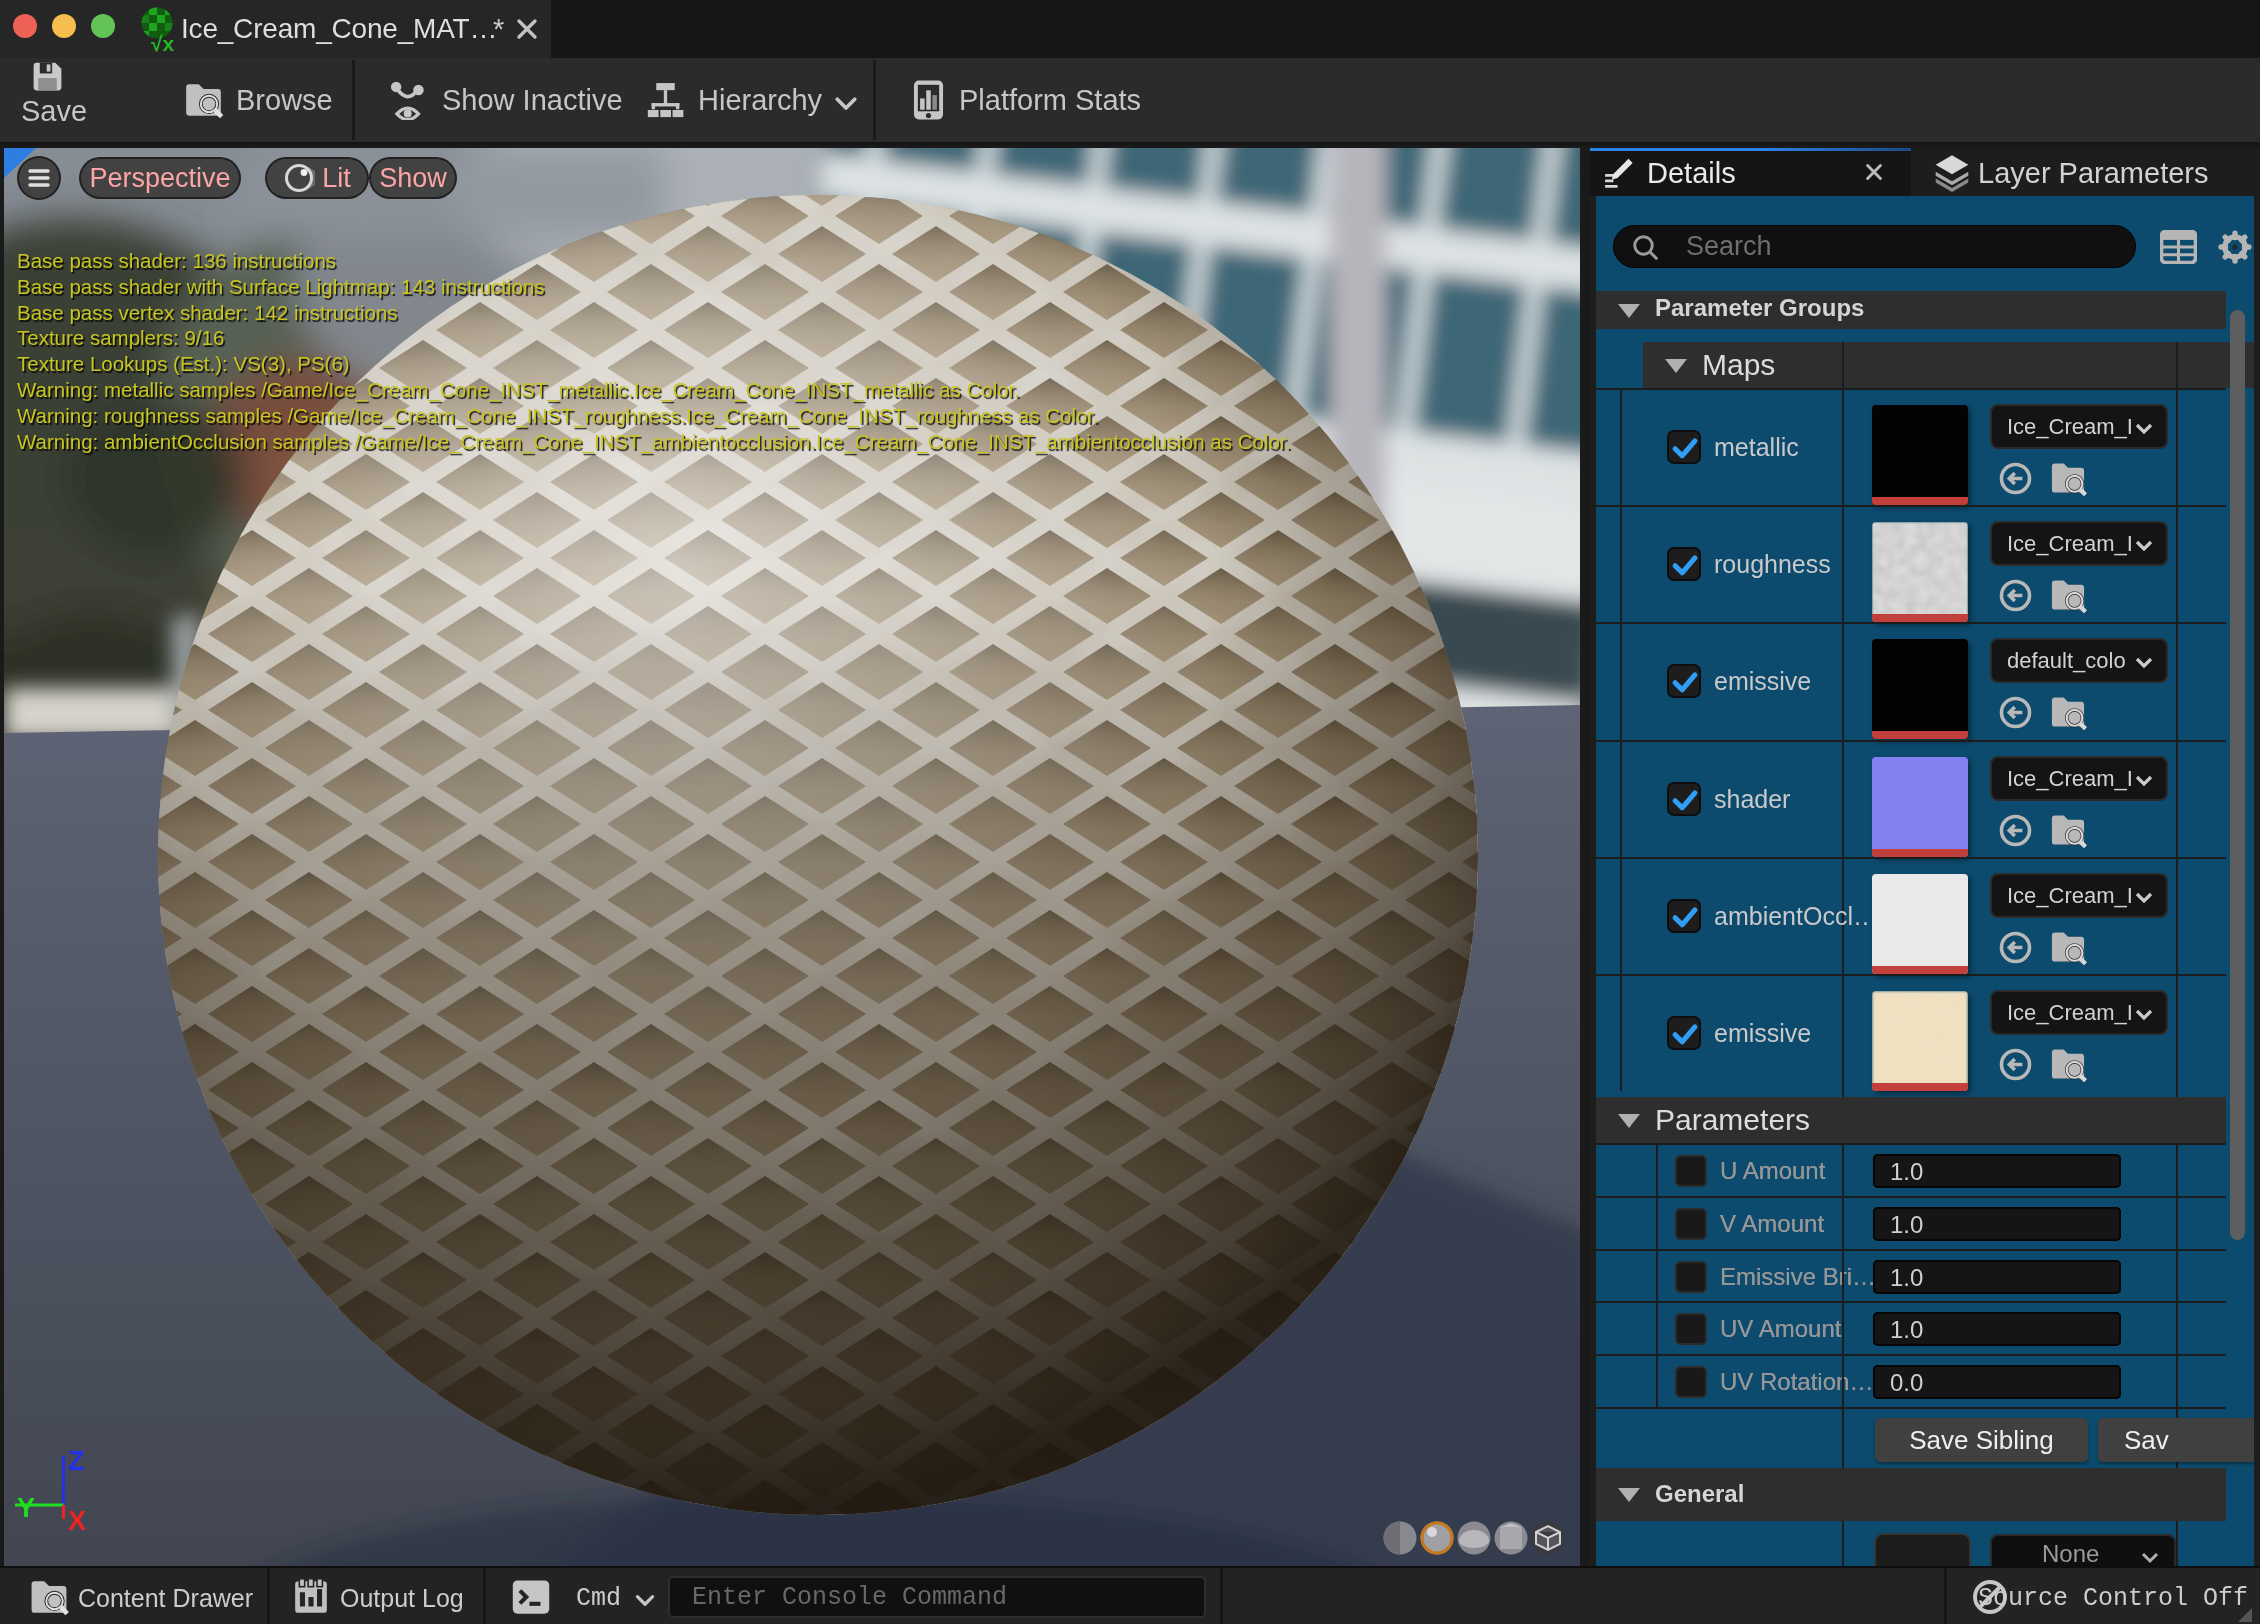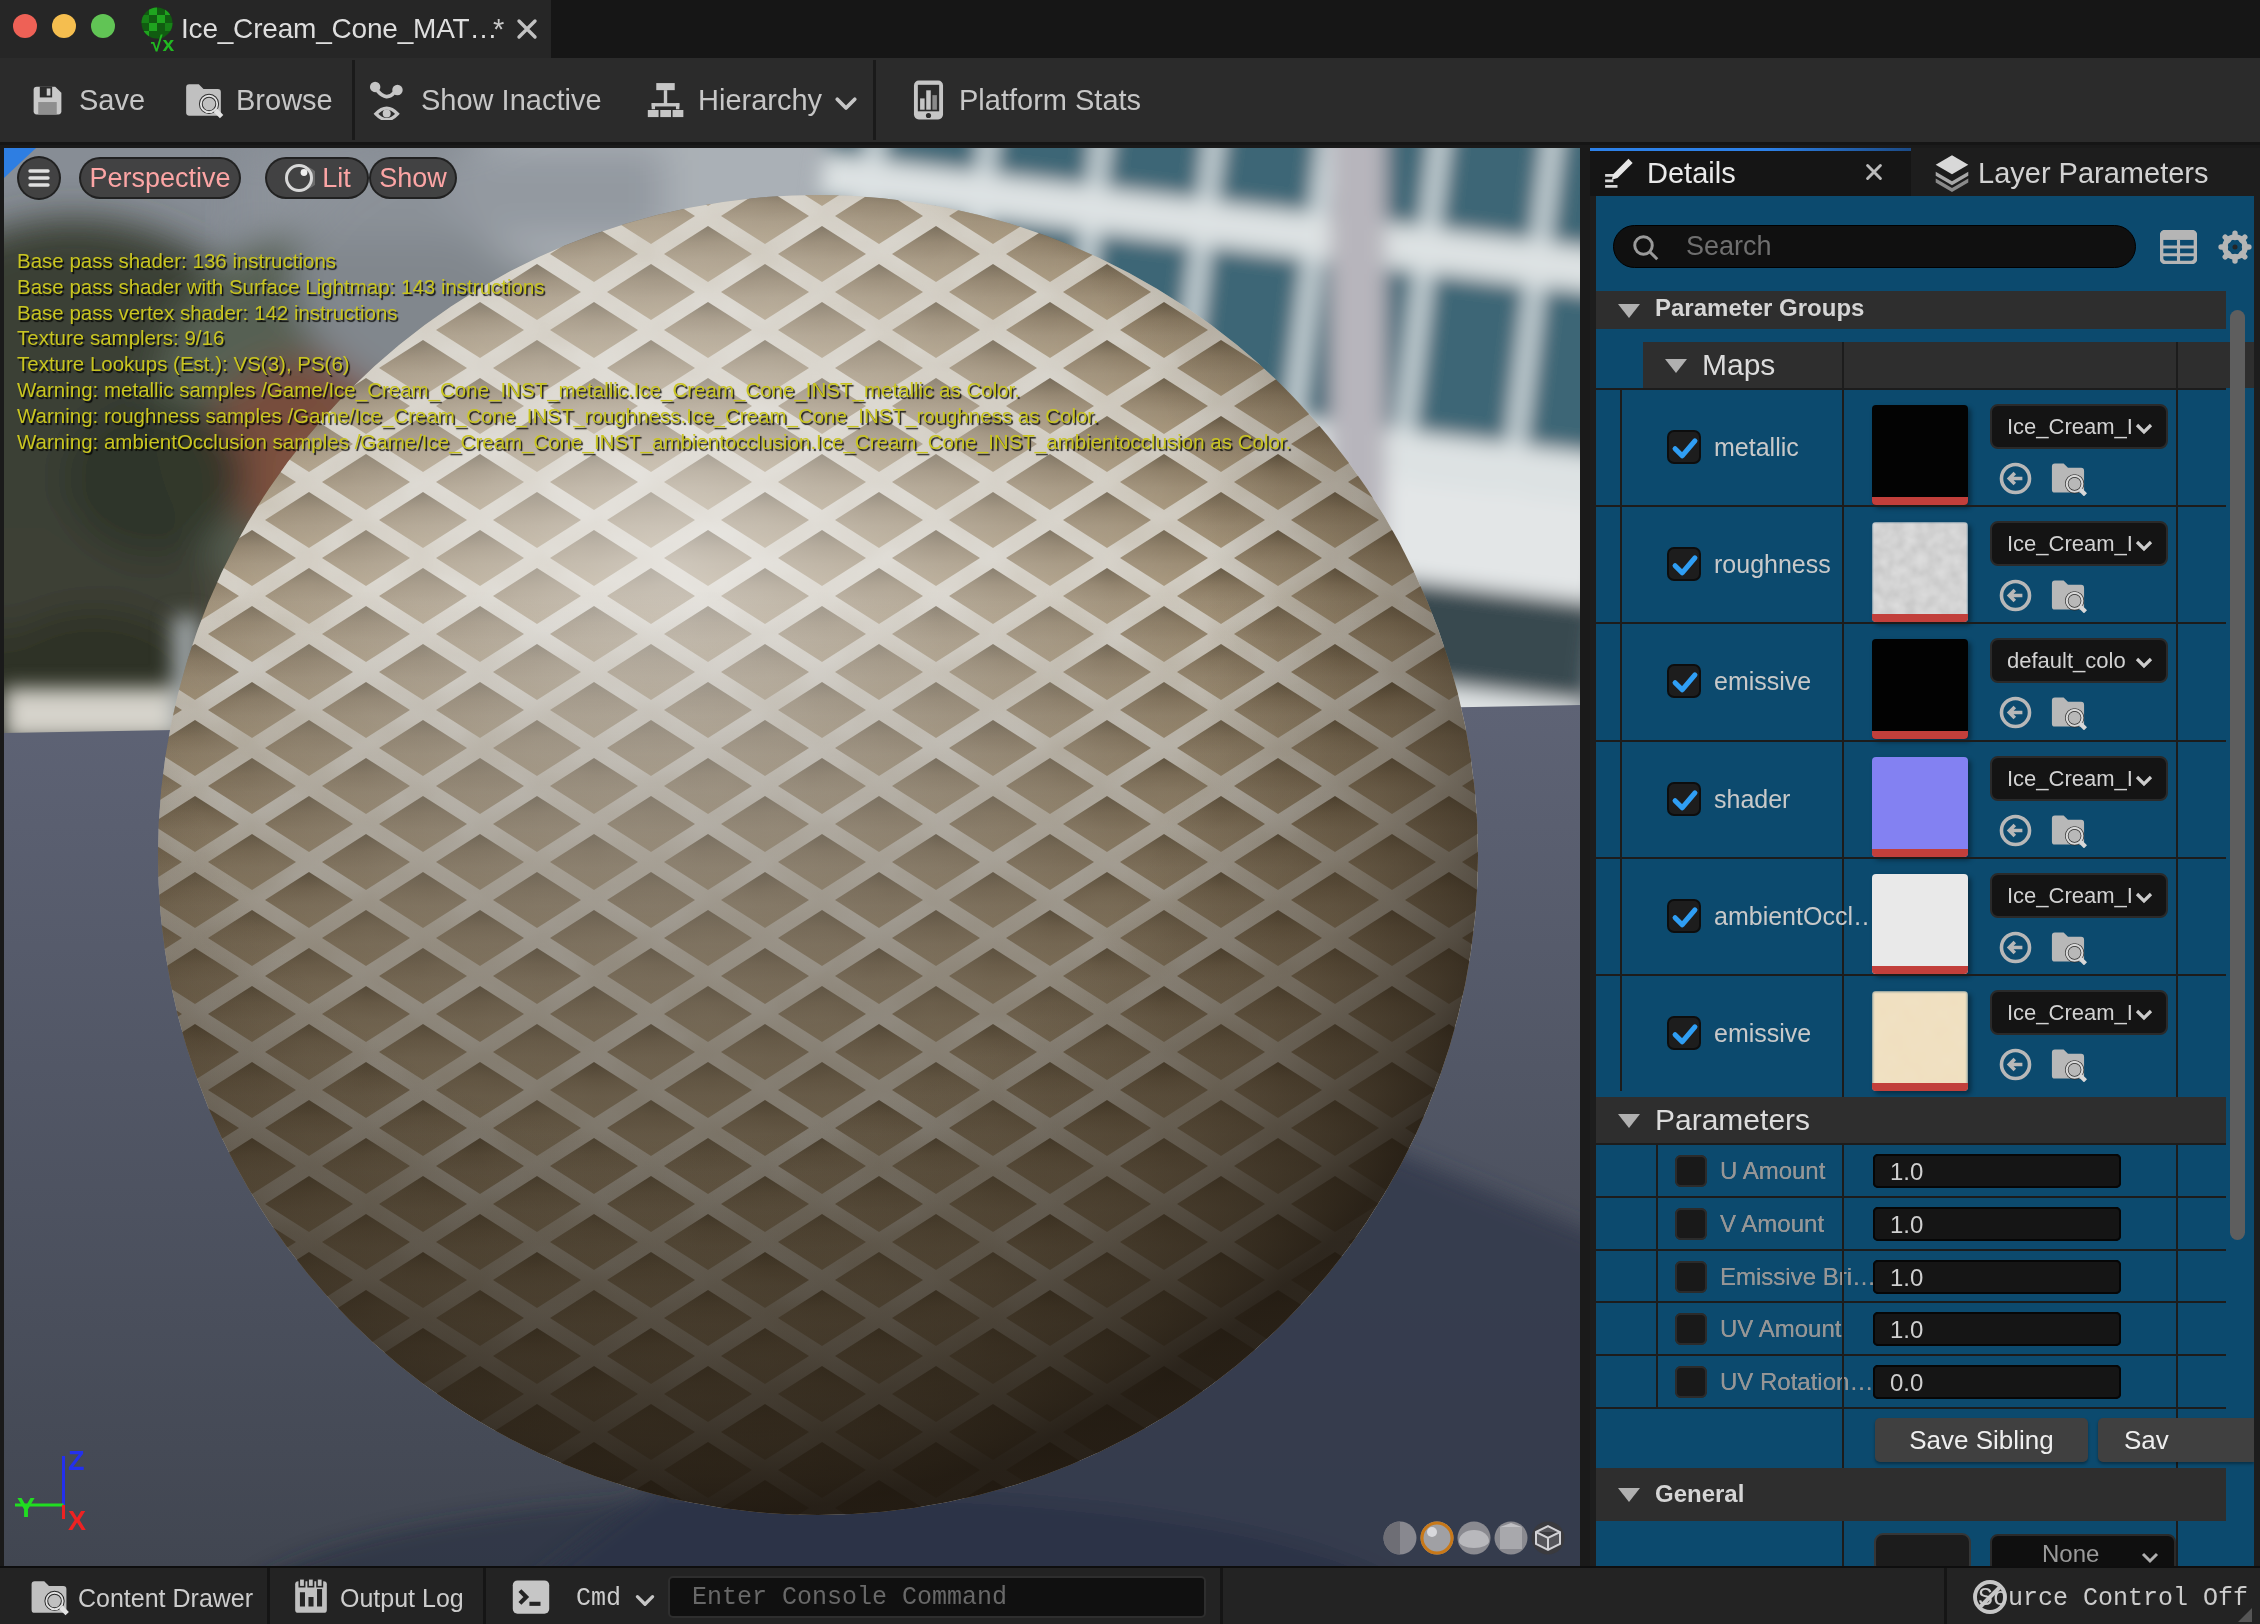--- a/index.html
+++ b/index.html
@@ -86,40 +86,40 @@
       </svg>
       <div class="title">Ice_Cream_Cone_MAT…</div>
       <div style="position:absolute;left:368px;top:13px;font-size:29px;color:#c8c8c8;">*</div>
       <svg class="abs" style="left:390px;top:17px" width="24" height="24" viewBox="0 0 24 24">
         <path d="M4,4 L20,20 M20,4 L4,20" stroke="#c2c2c2" stroke-width="3.4" stroke-linecap="round"></path>
       </svg>
     </div>
   </div>
 
   <div id="toolbar">
-    <div class="tbtn" style="left:29px;">
+    <div class="tbtn" style="left:21px;flex-direction:column;">
       <svg width="37" height="37" viewBox="0 0 24 24" style="margin-right:13px">
         <path d="M3,5 a2,2 0 0 1 2,-2 h12 l4,4 v12 a2,2 0 0 1 -2,2 h-14 a2,2 0 0 1 -2,-2 Z" fill="#c9c9c9"></path>
         <rect x="7" y="3" width="8" height="7" fill="#2b2b2b"></rect>
           <rect x="11.5" y="4.2" width="2.4" height="4.6" fill="#c9c9c9"></rect>
         <rect x="6" y="13" width="12" height="8" fill="#8f8f8f"></rect>
       </svg>
       <span>Save</span>
     </div>
     <div class="tbtn" style="left:183px;">
       <svg width="41" height="38" viewBox="0 0 26 24" style="margin-right:12px">
         <path d="M2,4 a2,2 0 0 1 2,-2 h6 l3,3 h9 a2,2 0 0 1 2,2 v13 a2,2 0 0 1 -2,2 h-18 a2,2 0 0 1 -2,-2 Z" fill="#c0c0c0"></path>
         <circle cx="16.5" cy="14.5" r="5.2" fill="none" stroke="#2b2b2b" stroke-width="2.4"></circle>
         <circle cx="16.5" cy="14.5" r="5.2" fill="none" stroke="#e2e2e2" stroke-width="1.2"></circle>
         <line x1="20.5" y1="18.5" x2="24.5" y2="22.5" stroke="#e2e2e2" stroke-width="3"></line>
       </svg>
       <span>Browse</span>
     </div>
     <div class="tsep" style="left:352px;"></div>
-    <div class="tbtn" style="left:368px;justify-content:space-between;">
+    <div class="tbtn" style="left:389px;justify-content:space-between;">
       <svg width="42" height="40" viewBox="0 0 27 26" style="margin-right:11px">
         <circle cx="4.5" cy="4.5" r="3.4" fill="#c6c6c6"></circle>
         <circle cx="19" cy="6.5" r="3.4" fill="#c6c6c6"></circle>
         <path d="M6,7 q6,7 11,1" stroke="#c6c6c6" stroke-width="2.4" fill="none"></path>
         <path d="M5,22 q7,-7.5 14,0 q-7,7.5 -14,0 Z" fill="none" stroke="#c6c6c6" stroke-width="2.2"></path>
         <circle cx="12" cy="21.7" r="2.6" fill="#c6c6c6"></circle>
       </svg>
       <span>Show Inactive</span>
     </div>
     <div class="tbtn" style="left:645px;">

